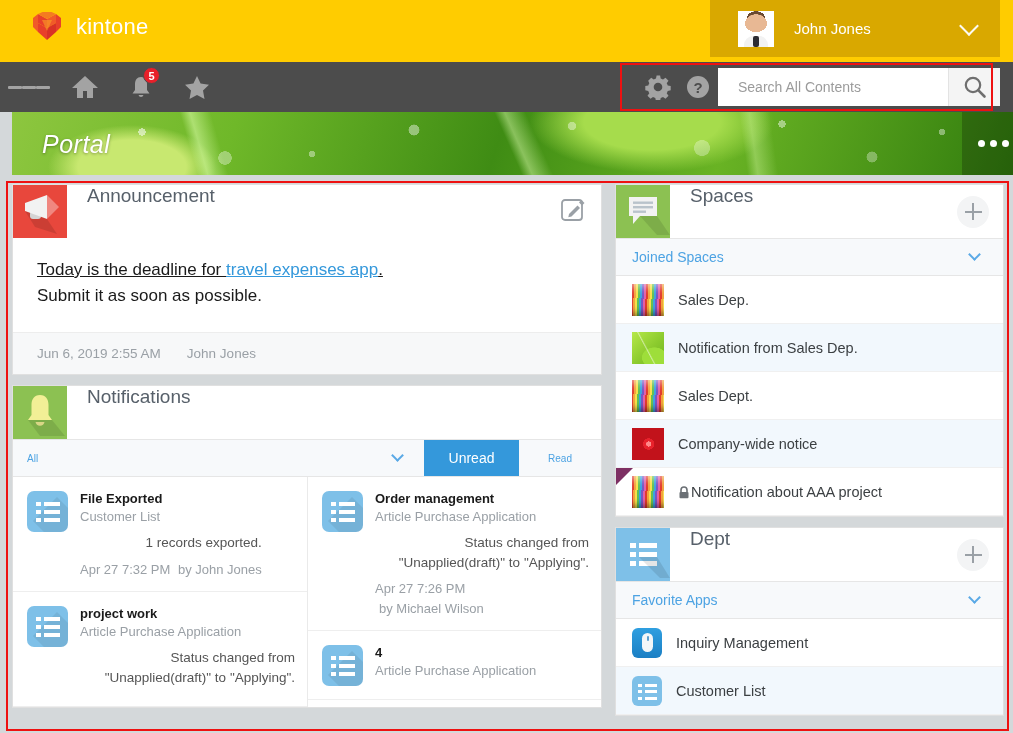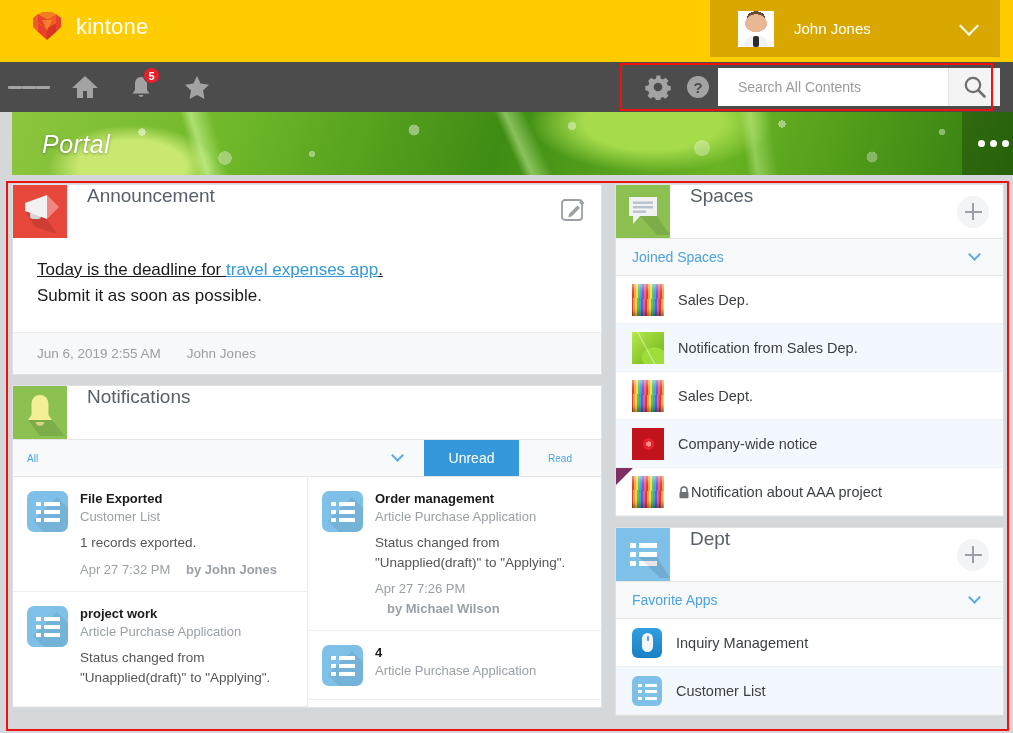--- a/index.html
+++ b/index.html
@@ -176,23 +176,23 @@
   .app-tile .rows i { display: block; background: #fff; margin-bottom: 4px; height: 4px; }
   .app-tile .rows i.b { width: 5px; }
   .app-tile .rows i.l { width: 16px; margin-left: 8px; margin-top: -8px; }
   .tile-shadow {
     position: absolute; right: -6px; bottom: -6px; width: 34px; height: 34px;
     background: rgba(0,0,0,.07); transform: rotate(45deg);
   }
   .notif-text { min-width: 0; }
   .notif-title { font-size: 13px; font-weight: bold; color: #1a1a1a; margin-bottom: 3px; }
   .notif-app { font-size: 13px; color: #9aa0a6; margin-bottom: 9px; }
-  .notif-msg { font-size: 13.5px; color: #555; line-height: 1.45; margin-bottom: 7px; }
+  .notif-msg { font-size: 13.5px; color: #555; line-height: 1.45; margin-bottom: 7px; text-align: right; }
   .notif-meta { font-size: 13px; color: #9aa0a6; line-height: 1.5; }
-  .notif-meta .by { margin-left: 12px; font-weight: bold; }
+  .notif-meta .by { margin-left: 4px; }
 
   
   .list-head {
     height: 38px; display: flex; align-items: center; justify-content: space-between;
     padding: 0 14px 0 16px; background: #f7f9fb;
     border-top: 1px solid #e6e6e6; border-bottom: 1px solid #e6e6e6;
     font-size: 14px; color: #4da3e3;
   }
   .list-row {
     height: 48px; display: flex; align-items: center; gap: 14px; padding-left: 16px;

